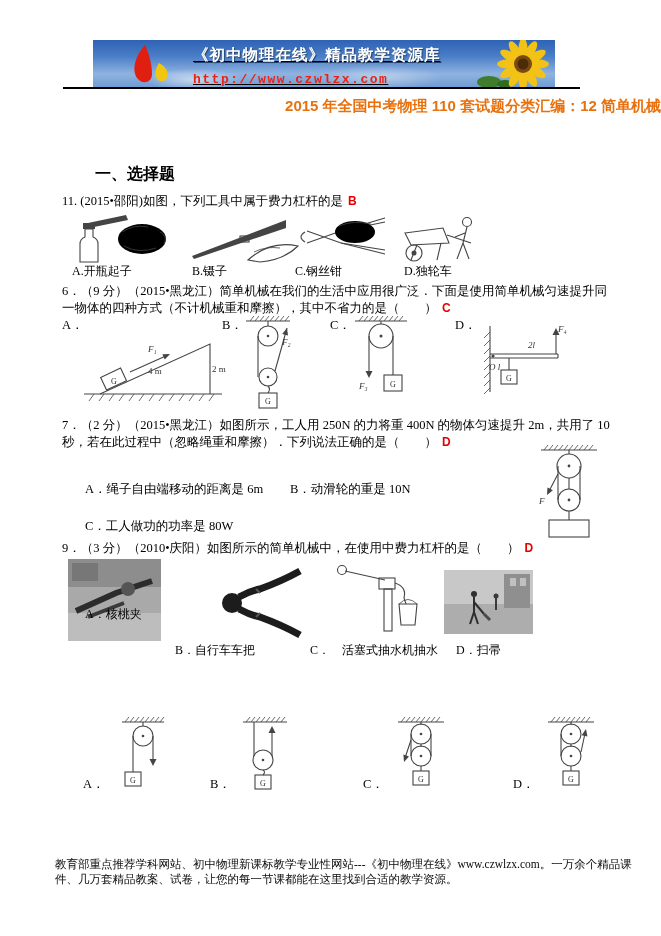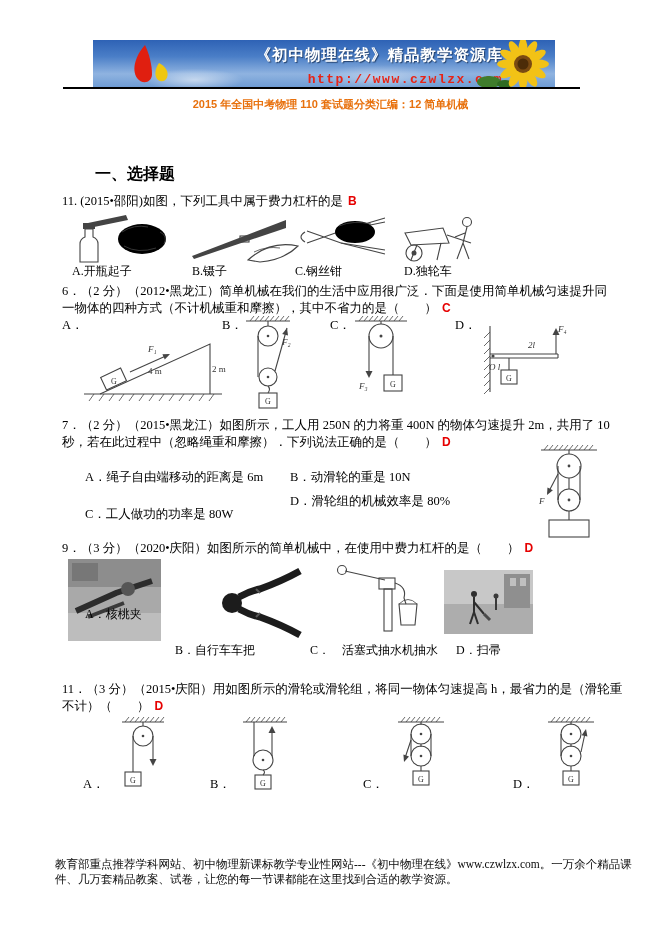--- a/index.html
+++ b/index.html
@@ -7,37 +7,37 @@
   .page { position:relative; width:661px; height:936px; background:#fff; overflow:hidden;
           font-family:"Liberation Serif","DejaVu Serif",serif; color:#000; }
   .abs { position:absolute; }
 
   
   .banner { position:absolute; left:93px; top:40px; width:462px; height:47px; overflow:hidden;
     background:
       radial-gradient(70px 16px at 22% 85%, rgba(255,255,255,.55), rgba(255,255,255,0) 70%),
       radial-gradient(90px 18px at 62% 80%, rgba(255,255,255,.40), rgba(255,255,255,0) 70%),
       linear-gradient(180deg,#2e62b5 0%,#4a7ec7 35%,#8fb3e0 72%,#6f9cd4 100%); }
-  .banner-text { position:absolute; left:100px; top:5px; width:310px; text-align:right; }
+  .banner-text { position:absolute; left:100px; top:5px; width:310px; text-align:left;text-decoration:underline; }
   .banner-title { color:#fff; font-weight:bold; font-size:15.5px; letter-spacing:1px;
                   text-shadow:1px 1px 1px #23406b; white-space:nowrap; }
   .banner-url { color:#e82315; font-weight:bold; font-size:13px; letter-spacing:1.5px;
                 font-family:"Liberation Mono","DejaVu Sans Mono",monospace; margin-top:6px; }
   .rule { position:absolute; left:63px; top:87px; width:517px; height:2px; background:#000; }
 
-  .doc-title { position:absolute; left:0; top:97px; width:661px; text-align:center;
-               color:#e8710d; font-weight:bold; font-size:11px;
+  .doc-title { position:absolute; left:0; top:97px; width:661px; text-align:right;
+               color:#e8710d; font-weight:bold; font-size:15px;
                font-family:"Liberation Sans","DejaVu Sans",sans-serif; }
   .section-title { position:absolute; left:95px; top:164px; font-size:16px; font-weight:bold;
                    font-family:"Liberation Sans","DejaVu Sans",sans-serif;text-align:center; }
 
   .stem { position:absolute; font-size:12.5px; line-height:16.5px; }
   .ans { color:#e60000; margin-left:5px; font-weight:bold; font-size:12px;
          font-family:"Liberation Sans","DejaVu Sans",sans-serif; }
-  .opt { position:absolute; font-size:12.5px; white-space:nowrap; }
+  .opt { position:absolute; font-size:12.5px; white-space:nowrap;margin-top:12px; }
   .diag-label { position:absolute; font-size:12.5px; }
   .fig-label  { position:absolute; font-size:12px; white-space:nowrap; }
 
   svg.diag { position:absolute; }
   svg.diag path, svg.diag line, svg.diag rect, svg.diag circle, svg.diag polygon
     { fill:none; stroke:#444; stroke-width:1.1; }
   svg.diag .fill { fill:#444; stroke:none; }
   svg.diag .thin { stroke-width:.8; }
   svg.diag text { fill:#333; stroke:none; font:italic 9px "Liberation Serif",serif; }
   svg.diag text.gt { font:8px "Liberation Serif",serif; font-style:normal; text-anchor:middle; }
@@ -144,21 +144,21 @@
     <circle cx="70" cy="10" r="4.5"></circle>
     <path d="M70,15 L66,31 M66,31 L60,47 M66,31 L72,47 M68,21 L58,25"></path>
   </svg>
 
   <span class="fig-label" style="left:72px;top:263px">A.开瓶起子</span>
   <span class="fig-label" style="left:192px;top:263px">B.镊子</span>
   <span class="fig-label" style="left:295px;top:263px">C.钢丝钳</span>
   <span class="fig-label" style="left:404px;top:263px">D.独轮车</span>
 
   <div class="stem" style="left:62px;top:283px;width:557px">
-    <span>6．（2 分）（2012•黑龙江）简单机械在我们的生活中应用很广泛．下面是使用简单机械匀速提升同一物体的四种方式（不计机械重和摩擦），其中不省力的是（　　）</span><span class="ans">C</span>
+    <span>6．（9 分）（2015•黑龙江）简单机械在我们的生活中应用很广泛．下面是使用简单机械匀速提升同一物体的四种方式（不计机械重和摩擦），其中不省力的是（　　）</span><span class="ans">C</span>
   </div>
 
   <span class="diag-label" style="left:62px;top:317px">A．</span>
   <span class="diag-label" style="left:222px;top:317px">B．</span>
   <span class="diag-label" style="left:330px;top:317px">C．</span>
   <span class="diag-label" style="left:455px;top:317px">D．</span>
 
   <svg class="diag" style="left:82px;top:322px" width="145" height="82" viewBox="0 0 145 82">
     <path d="M2,72 H140"></path>
     <path class="thin" d="M12,72 l-5,7 M22,72 l-5,7 M32,72 l-5,7 M42,72 l-5,7 M52,72 l-5,7 M62,72 l-5,7 M72,72 l-5,7 M82,72 l-5,7 M92,72 l-5,7 M102,72 l-5,7 M112,72 l-5,7 M122,72 l-5,7 M132,72 l-5,7"></path>
@@ -219,42 +219,41 @@
     <polygon class="fill" points="80,8 76.5,15 83.5,15"></polygon>
     <text x="82" y="12">F₄</text>
   </svg>
 
   <div class="stem" style="left:62px;top:417px;width:557px">
     <span>7．（2 分）（2015•黑龙江）如图所示，工人用 250N 的力将重 400N 的物体匀速提升 2m，共用了 10 秒，若在此过程中（忽略绳重和摩擦）．下列说法正确的是（　　）</span><span class="ans">D</span>
   </div>
   <span class="opt" style="left:85px;top:469px">A．绳子自由端移动的距离是 6m</span>
   <span class="opt" style="left:290px;top:469px">B．动滑轮的重是 10N</span>
   <span class="opt" style="left:85px;top:506px">C．工人做功的功率是 80W</span>
-  <span class="opt" style="left:290px;top:493px">D．滑轮组的机械效率是 80%</span>
 
   <svg class="diag" style="left:527px;top:444px" width="86" height="98" viewBox="0 0 86 98">
     <path d="M14,6 H70"></path>
     <path class="thin" d="M17,6 l4,-5 M22,6 l4,-5 M27,6 l4,-5 M32,6 l4,-5 M37,6 l4,-5 M42,6 l4,-5 M47,6 l4,-5 M52,6 l4,-5 M57,6 l4,-5 M62,6 l4,-5"></path>
     <line x1="42" y1="6" x2="42" y2="10"></line>
     <circle cx="42" cy="22" r="12"></circle>
     <circle cx="42" cy="22" r="1.4" class="fill"></circle>
     <circle cx="42" cy="56" r="11"></circle>
     <circle cx="42" cy="56" r="1.4" class="fill"></circle>
     <line x1="31" y1="22" x2="31" y2="56"></line>
     <line x1="53" y1="22" x2="53" y2="56"></line>
     <line x1="42" y1="34" x2="42" y2="45"></line>
     <line x1="31" y1="30" x2="21" y2="49"></line>
     <polygon class="fill" points="20,51 25.9,46.2 20.5,43.4"></polygon>
     <text x="12" y="60">F</text>
     <line x1="42" y1="67" x2="42" y2="76"></line>
     <rect x="22" y="76" width="40" height="17"></rect>
   </svg>
 
   <div class="stem" style="left:62px;top:540px;width:557px">
-    <span>9．（3 分）（2020•庆阳）如图所示的简单机械中，在使用中费力杠杆的是（　　）</span><span class="ans">D</span>
+    <span>9．（3 分）（2010•庆阳）如图所示的简单机械中，在使用中费力杠杆的是（　　）</span><span class="ans">D</span>
   </div>
 
   <svg class="photo" style="left:68px;top:559px" width="93" height="82" viewBox="0 0 93 82">
     <rect width="93" height="82" fill="#a9a9a9"></rect>
     <rect y="0" width="93" height="28" fill="#8d8d8d"></rect>
     <rect y="54" width="93" height="28" fill="#bdbdbd"></rect>
     <path d="M8,52 L48,34 L84,22" stroke="#2c2c2c" stroke-width="6" fill="none"></path>
     <path d="M20,58 L56,44" stroke="#3a3a3a" stroke-width="4" fill="none"></path>
     <circle cx="60" cy="30" r="7" fill="#555"></circle>
     <rect x="4" y="4" width="26" height="18" fill="#777"></rect>
@@ -286,23 +285,20 @@
     <path d="M40,44 l6,6" stroke="#4a4a4a" stroke-width="3" fill="none"></path>
     <circle cx="52" cy="26" r="2.5" fill="#3a3a3a"></circle>
     <path d="M52,28 L52,40" stroke="#3a3a3a" stroke-width="2" fill="none"></path>
   </svg>
 
   <span class="fig-label" style="left:85px;top:606px">A．核桃夹</span>
   <span class="fig-label" style="left:175px;top:642px">B．自行车车把</span>
   <span class="fig-label" style="left:310px;top:642px">C．　活塞式抽水机抽水</span>
   <span class="fig-label" style="left:456px;top:642px">D．扫帚</span>
 
-  <div class="stem" style="left:62px;top:681px;width:563px">
-    <span>11．（3 分）（2015•庆阳）用如图所示的滑轮或滑轮组，将同一物体匀速提高 h，最省力的是（滑轮重不计）（　　）</span><span class="ans">D</span>
-  </div>
 
   <svg class="diag" style="left:112px;top:716px" width="62" height="86" viewBox="0 0 62 86">
     <path d="M10,6 H52"></path>
     <path class="thin" d="M13,6 l4,-5 M18,6 l4,-5 M23,6 l4,-5 M28,6 l4,-5 M33,6 l4,-5 M38,6 l4,-5 M43,6 l4,-5 M48,6 l4,-5"></path>
     <line x1="31" y1="6" x2="31" y2="10"></line>
     <circle cx="31" cy="20" r="10"></circle>
     <circle cx="31" cy="20" r="1.3" class="fill"></circle>
     <line x1="21" y1="20" x2="21" y2="56"></line>
     <rect x="13" y="56" width="16" height="14"></rect>
     <text class="gt" x="21" y="66.5">G</text>

